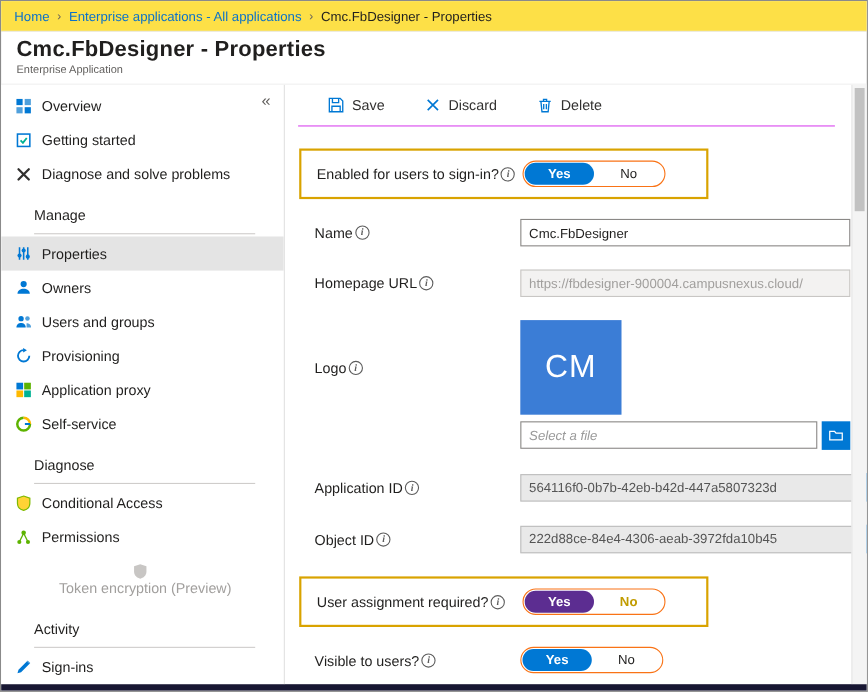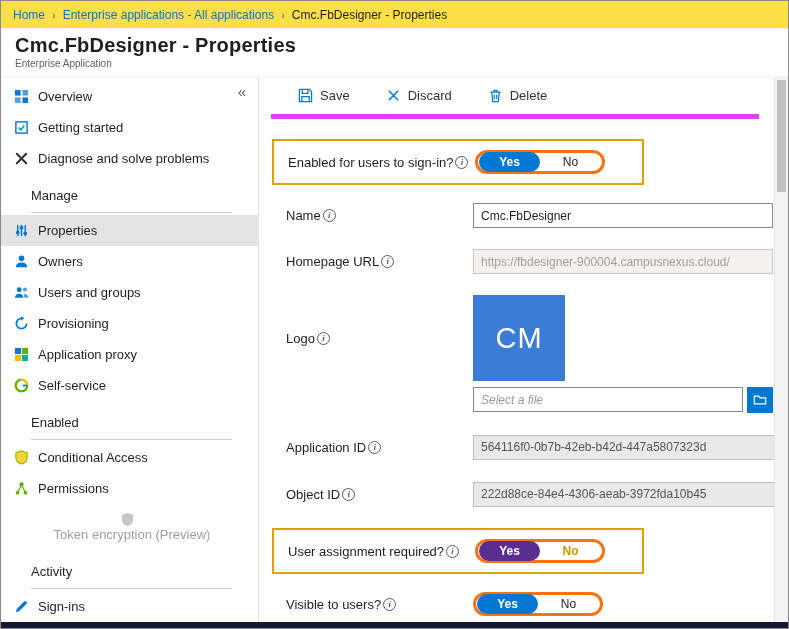--- a/index.html
+++ b/index.html
@@ -61,21 +61,21 @@
     border-bottom: 1px solid #cfcdcb;
     color:#201f1e; font-size: 13px;
   }
 
   
   .main { flex: 1; position: relative; overflow: hidden; padding-right: 15px; }
   .toolbar {
     display: flex; align-items: center; gap: 36px;
     padding: 11px 0 11px 27px;
     margin: 0 14px 0 12px;
-    border-bottom: 5px solid #d946ef;
+    border-bottom: 1px solid #d946ef;
   }
   .toolbar button {
     background: none; border: none; cursor: pointer;
     display: flex; align-items: center; gap: 7px;
     font-size: 13px; color:#323130; font-family: inherit;
   }
   .toolbar svg { width: 15px; height: 15px; }
 
   .form { padding: 12px 0 0 27px; }
   .row { display: flex; align-items: center; margin-bottom: 21px; }
@@ -95,21 +95,21 @@
   .highlight-box {
     border: 2px solid #d9a300;
     margin: 8px 0 18px -14px;
     padding: 9px 24px 9px 14px;
     width: 372px;
   }
   .highlight-box .row { margin-bottom: 0; }
 
   .toggle {
     width: 130px; height: 24px;
-    border: 3px solid #f97316; border-radius: 12px;
+    border: 1px solid #f97316; border-radius: 12px;
     display: flex; align-items: center; padding: 1px;
     background:#fff; cursor: pointer;
   }
   .toggle .opt {
     width: 50%; text-align: center; font-size: 12px;
     line-height: 20px; border-radius: 10px; color:#201f1e;
   }
   .toggle .opt.on { background:#0078d4; color:#fff; font-weight: bold; }
   .toggle.purple .opt.on { background:#5c2d91; }
   .toggle.gold-off .opt.off { color:#c19c00; font-weight: bold; }
@@ -262,21 +262,21 @@
       <div class="nav-item">
         <svg class="nav-icon" viewBox="0 0 16 16" fill="none">
             <path d="M8 1.8A6.2 6.2 0 1 0 14.2 8" stroke="#5db300" stroke-width="2.4"></path>
             <path d="M8 1.8A6.2 6.2 0 0 1 14.2 8" stroke="#ffb900" stroke-width="2.4"></path>
             <path d="M14.2 8H9.2" stroke="#0078d4" stroke-width="1.8"></path>
           </svg>
         <span>Self-service</span>
       </div>
 
       <div class="nav-section">
-        <span>Enabled</span>
+        <span>Diagnose</span>
       </div>
 
       <div class="nav-item">
         <svg class="nav-icon" viewBox="0 0 16 16">
             <path d="M8 1l6 2v5c0 4-3 6.2-6 7-3-.8-6-3-6-7V3z" fill="#ffd335" stroke="#7fba00" stroke-width="1.2"></path>
           </svg>
         <span>Conditional Access</span>
       </div>
 
       <div class="nav-item">

